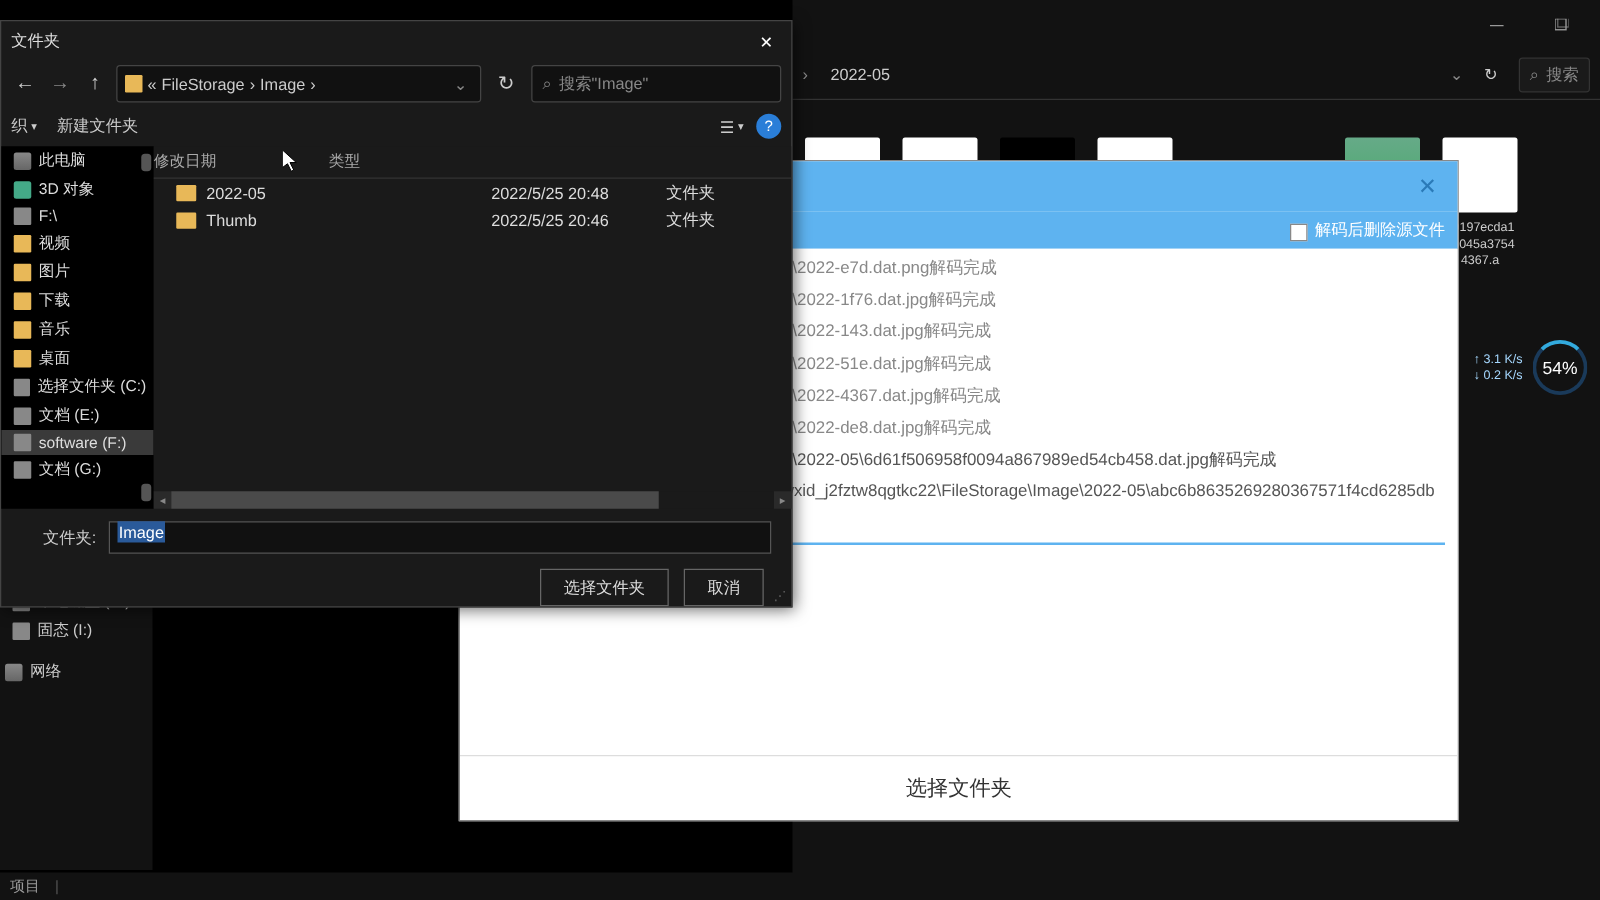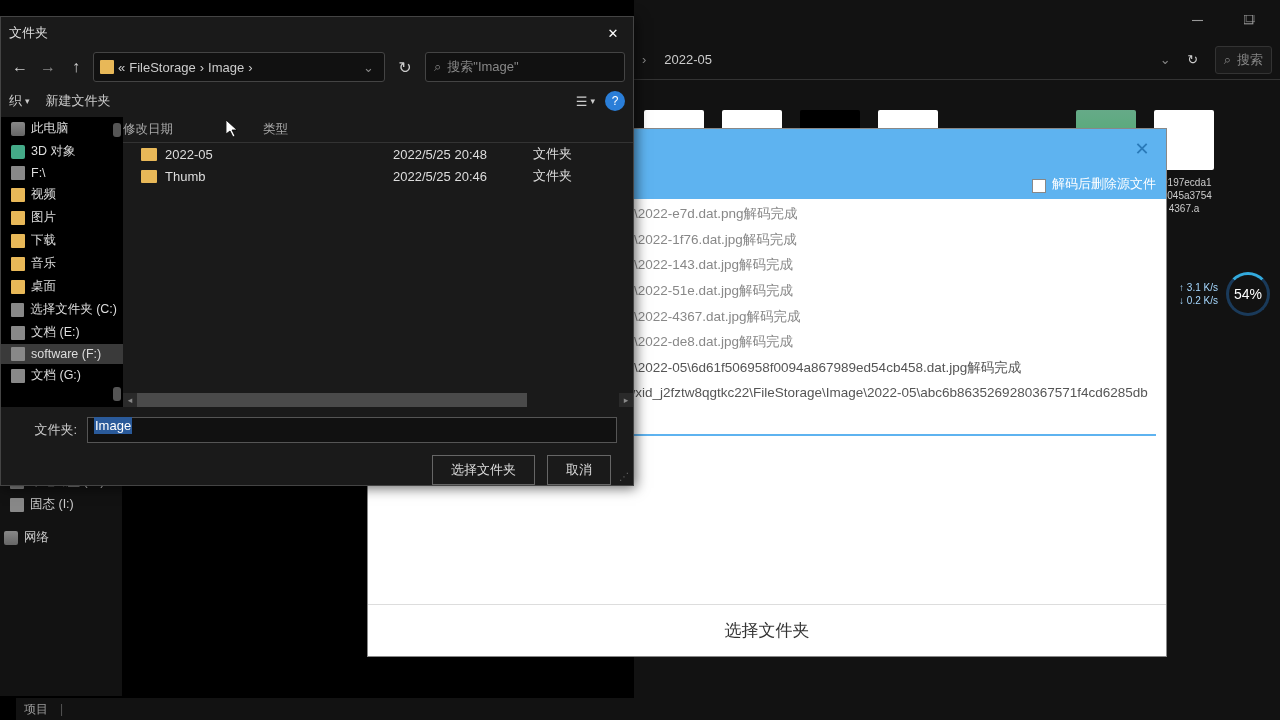--- a/index.html
+++ b/index.html
@@ -79,21 +79,21 @@
 .ftr-label { color:#ccc; font-size:13px; width:60px; text-align:right;}
 .ftr-input { flex:1; background:#111; border:1px solid #555; height:26px; padding:0 6px; color:#fff; font-size:13px;}
 .ftr-input .seltext { background:#2a5a9a; color:#fff; padding:1px 1px;}
 .ftr-btns { display:flex; justify-content:flex-end; gap:12px; padding-right:6px;}
 .ftr-btn { background:#1a1a1a; border:1px solid #666; color:#ddd; font-size:13px; padding:5px 18px; cursor:pointer;}
 .resize-grip { position:absolute; right:0; bottom:0; width:14px; height:14px; color:#666; font-size:10px; cursor:nwse-resize;}
 
 
 .bg-sidebar { position:absolute; left:0; top:470px; bottom:24px; width:122px; background:#121212;}
 .bg-sb-item { display:flex; align-items:center; gap:6px; padding:3px 6px 3px 10px; color:#ccc; font-size:12.5px;}
-.bg-status { position:absolute; left:16px; bottom:0; right:0; height:22px; background:#121212; color:#999; font-size:12px; display:flex; align-items:center; padding:0 8px; gap:12px;}
+.bg-status { position:absolute; left:0; bottom:0; right:0; height:22px; background:#121212; color:#999; font-size:12px; display:flex; align-items:center; padding:0 8px; gap:12px;}
 
 
 .meter { position:absolute; right:10px; top:272px; display:flex; align-items:center; gap:8px; color:#a6d8ff; font-size:11px; z-index:200;}
 .meter-ring { width:44px; height:44px; border-radius:50%; border:3px solid #1a3a5a; border-top-color:#3ad; display:flex; align-items:center; justify-content:center; color:#fff; font-size:14px; font-weight:500;}
 .meter-stats { display:flex; flex-direction:column; gap:2px; font-size:10px;}
 
 
 .cursor { position:absolute; left:226px; top:120px; z-index:300; color:#fff;}
 </style>
 </head>

